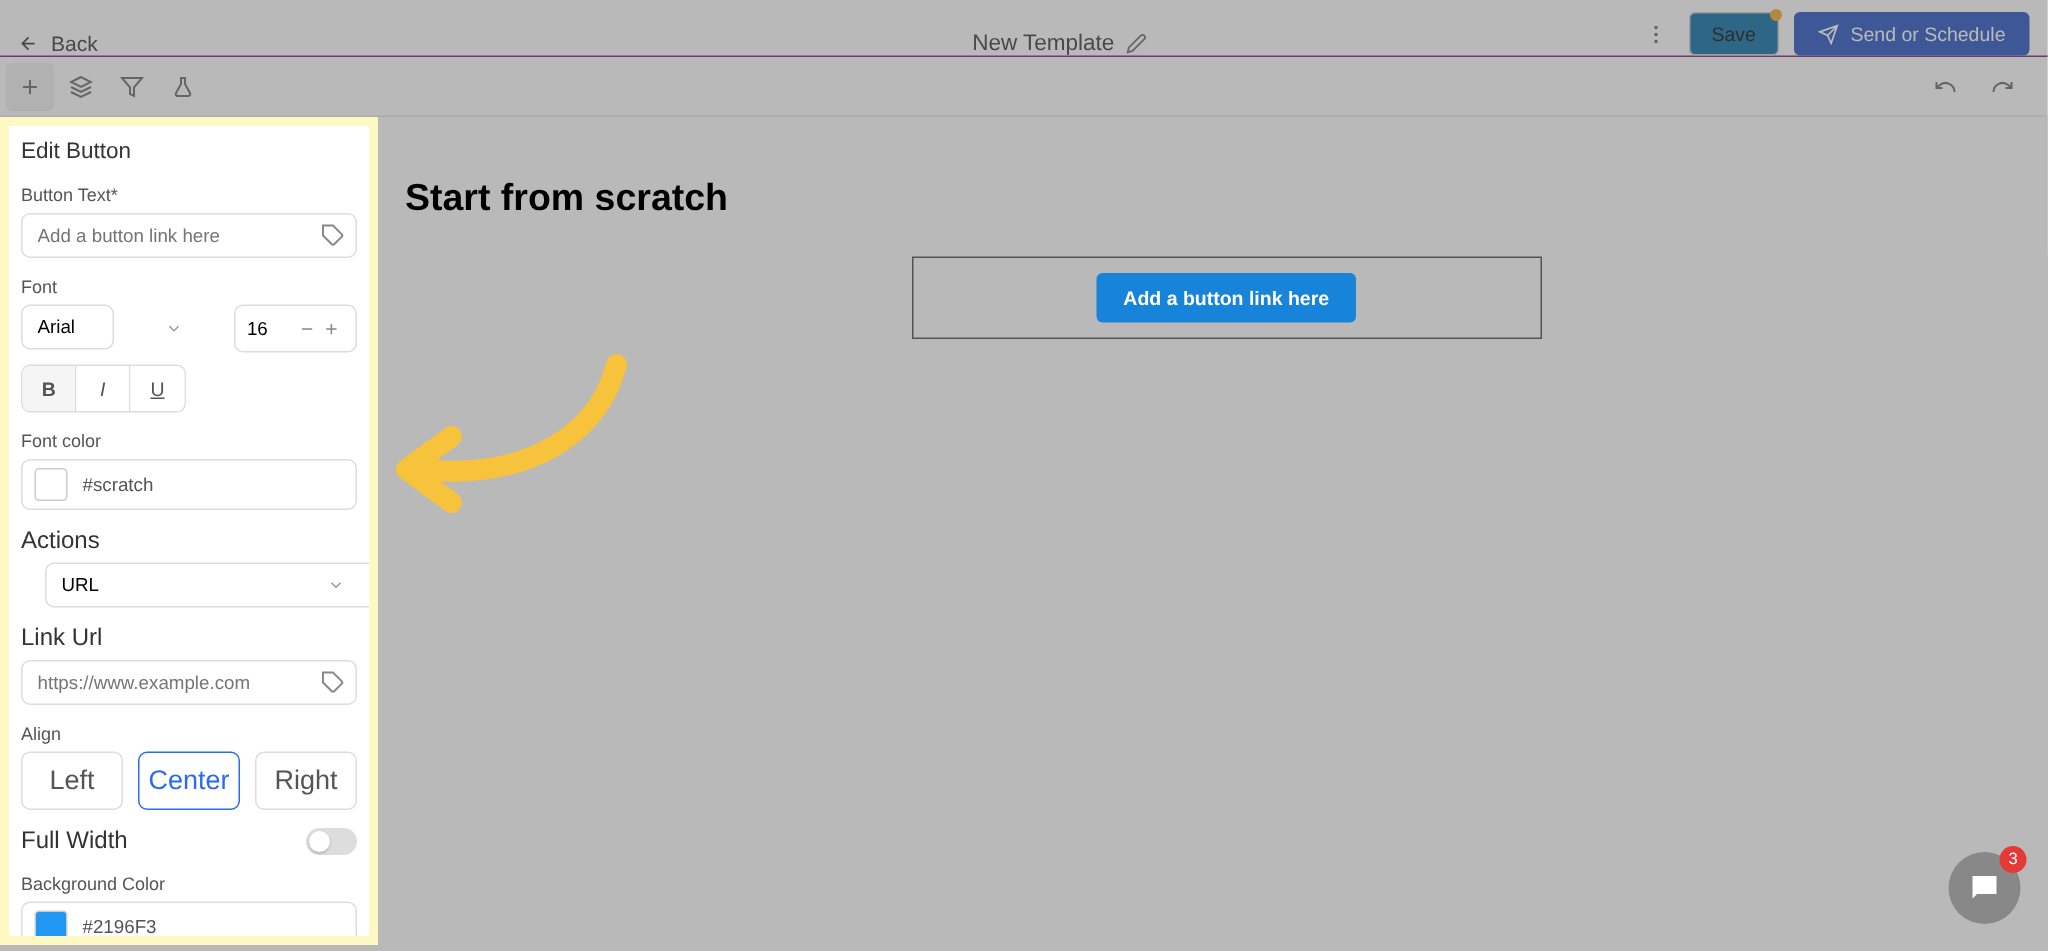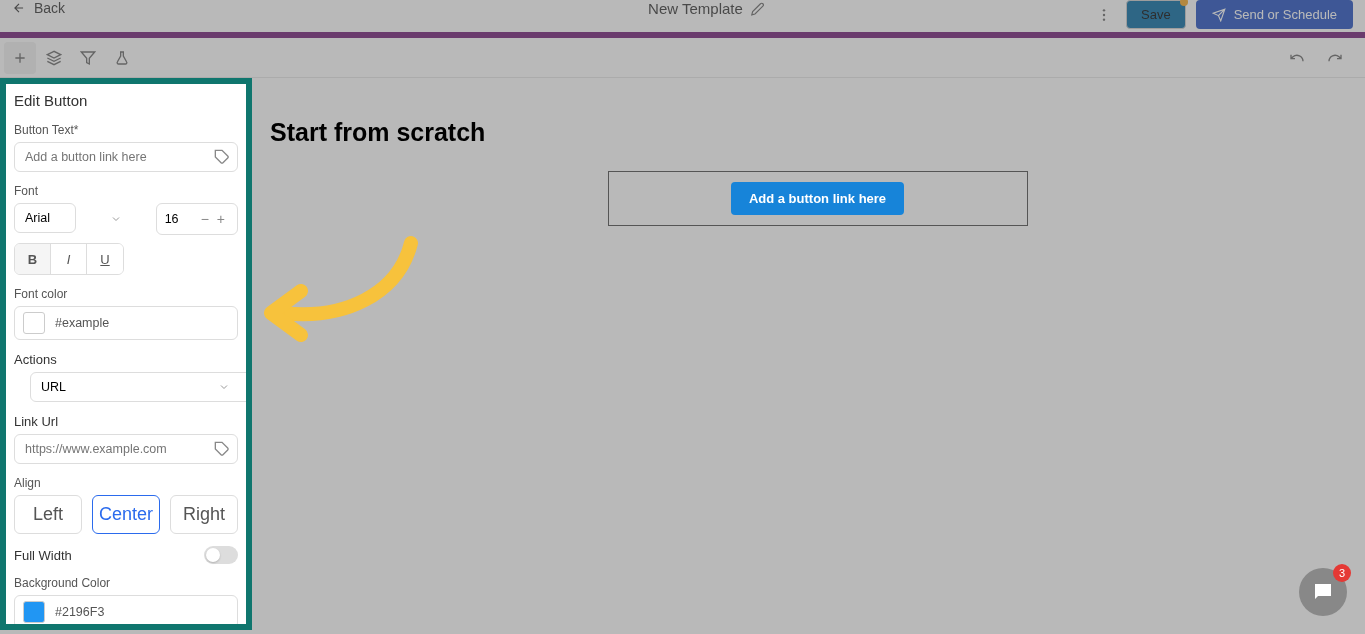--- a/index.html
+++ b/index.html
@@ -1,19 +1,19 @@
 <!DOCTYPE html>
 <html><head>
 <meta charset="utf-8">
 <style>
 * { box-sizing: border-box; margin: 0; padding: 0; }
 body { font-family: -apple-system, BlinkMacSystemFont, "Segoe UI", Arial, sans-serif; width: 1365px; height: 634px; overflow: hidden; position: relative; background: #fff; }
 
 
-.top-header { position: absolute; top: 0; left: 0; right: 0; height: 38px; background: #fff; border-bottom: 6px solid #701a75; display: flex; align-items: flex-start; padding: 0 12px; }
+.top-header { position: absolute; top: 0; left: 0; right: 0; height: 38px; background: #fff; border-bottom: 1px solid #701a75; display: flex; align-items: flex-end; padding: 0 12px; }
 .back-btn { display: flex; align-items: center; gap: 8px; font-size: 14px; color: #333; cursor: pointer; }
 .title-area { position: absolute; left: 50%; transform: translateX(-50%); display: flex; align-items: center; gap: 8px; }
 .title-text { font-size: 15px; color: #333; margin-left: 48px; }
 .edit-icon { width: 14px; height: 14px; cursor: pointer; color: #666; }
 .header-right { margin-left: auto; display: flex; align-items: center; gap: 10px; }
 .icon-btn-sm { width: 24px; height: 24px; display: flex; align-items: center; justify-content: center; cursor: pointer; color: #666; }
 .save-btn { padding: 6px 14px; border: 1px solid #ccc; border-radius: 4px; background: #0369a1; font-size: 13px; cursor: pointer; position: relative; }
 .save-dot { position: absolute; top: -3px; right: -3px; width: 8px; height: 8px; border-radius: 50%; background: #f5a623; }
 .send-btn { padding: 7px 16px; background: #1F4EBF; color: #fff; border: none; border-radius: 4px; font-size: 13px; display: flex; align-items: center; gap: 8px; cursor: pointer; }
 
@@ -25,28 +25,28 @@
 .toolbar-right { margin-left: auto; display: flex; gap: 6px; padding-right: 10px; }
 
 
 .overlay { position: absolute; top: 0; left: 0; right: 0; bottom: 0; background: rgba(100,100,100,0.45); z-index: 5; }
 .canvas-inner { position: absolute; top: 84px; left: 270px; right: 0; bottom: 0; z-index: 6; pointer-events: none; }
 .canvas-heading { font-size: 25px; font-weight: 700; margin-top: 34px; color: #000; }
 .canvas-button-wrap { width: 420px; margin: 24px auto 0; border: 1px solid #555; padding: 10px; display: flex; justify-content: center; }
 .canvas-button { background: #1784d9; color: #fff; border: none; border-radius: 4px; padding: 9px 18px; font-size: 13px; font-weight: 600; }
 
 
-.highlight-frame { position: absolute; top: 78px; left: 0; width: 252px; height: 552px; background: #0f766e; z-index: 10; padding: 6px; }
+.highlight-frame { position: absolute; top: 78px; left: 0; width: 252px; height: 552px; background: #fef9c3; z-index: 10; padding: 6px; }
 .side-panel { width: 100%; height: 100%; background: #fff; overflow-y: auto; padding: 8px 6px 8px 6px; }
 .side-panel::-webkit-scrollbar { width: 0; }
 
 .panel-title { font-size: 15px; color: #333; margin-bottom: 14px; padding: 0 2px; }
 .section { padding: 0 2px; margin-bottom: 12px; }
 .label { font-size: 12px; color: #555; margin-bottom: 5px; display: block; }
-.label-dark { font-size: 13px; color: #333; font-weight: 500; margin-bottom: 5px; display: block; }
+.label-dark { font-size: 16px; color: #333; font-weight: 500; margin-bottom: 5px; display: block; }
 
 .input-wrap { position: relative; }
 .text-input { width: 100%; padding: 7px 30px 7px 10px; border: 1px solid #ddd; border-radius: 6px; font-size: 12.5px; color: #888; }
 .tag-icon { position: absolute; right: 8px; top: 50%; transform: translateY(-50%); color: #888; width: 16px; height: 16px; }
 
 .font-row { display: flex; gap: 26px; }
 .font-select { flex: 1; padding: 7px 24px 7px 10px; border: 1px solid #ddd; border-radius: 6px; font-size: 12.5px; appearance: none; background: #fff; position: relative; }
 .select-wrap { position: relative; flex: 1; }
 .select-caret { position: absolute; right: 8px; top: 50%; transform: translateY(-50%); color: #999; pointer-events: none; }
 .stepper { display: flex; align-items: center; border: 1px solid #ddd; border-radius: 6px; padding: 0 8px; height: 32px; }
@@ -204,21 +204,21 @@
         <button class="style-btn active"><b>B</b></button>
         <button class="style-btn"><i>I</i></button>
         <button class="style-btn"><u>U</u></button>
       </div>
     </div>
 
     <div class="section">
       <span class="label">Font color</span>
       <div class="color-row">
         <div class="swatch white"></div>
-        <span class="color-text">#example</span>
+        <span class="color-text">#scratch</span>
       </div>
     </div>
 
     <div class="section">
       <span class="label-dark">Actions</span>
       <div class="select-wrap">
         <select class="actions-select">
           <option>URL</option>
         </select>
         <svg class="select-caret" width="12" height="12" viewBox="0 0 24 24" fill="none" stroke="currentColor" stroke-width="2">

